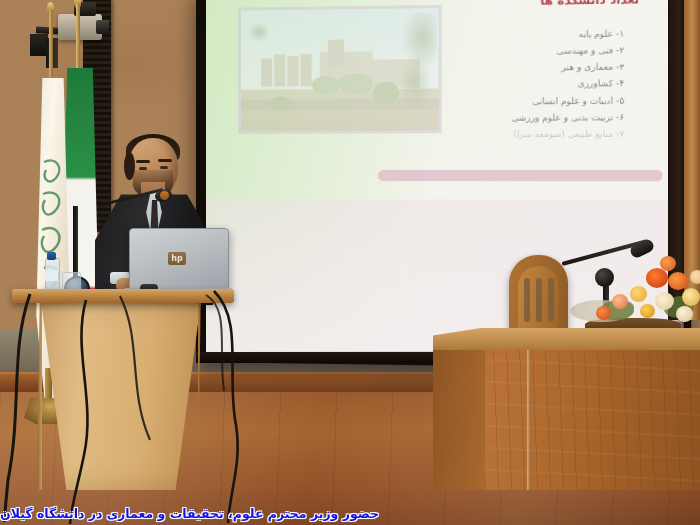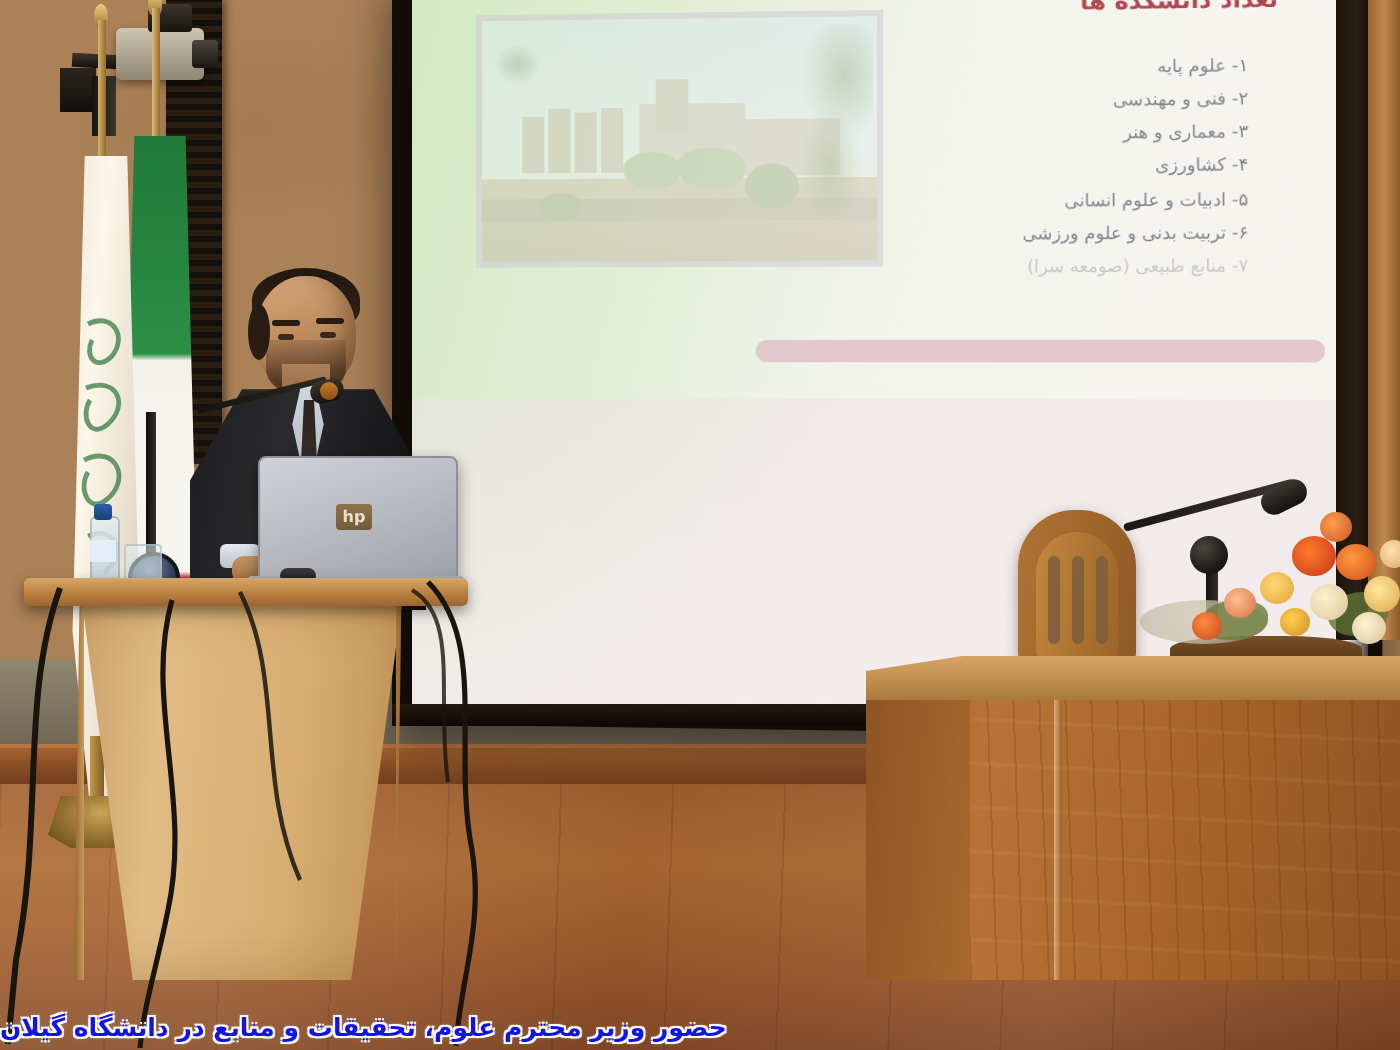--- a/index.html
+++ b/index.html
@@ -433,16 +433,16 @@
     <div class="fl" style="left:690px;top:270px;width:14px;height:14px;background:radial-gradient(circle at 40% 38%,#ffe0b0,#d8a86a);"></div>
   </div>
 
   <div class="desk-front"></div>
   <div class="desk-grain"></div>
   <div class="desk-side"></div>
   <div class="desk-seam"></div>
   <div class="desk-top"></div>
 
   <div class="caption">
-    <div class="cap-txt cap-right">حضور وزیر محترم علوم، تحقیقات و منابع در دانشگاه گیلان</div>
+    <div class="cap-txt cap-right">حضور وزیر محترم علوم، تحقیقات و معماری در دانشگاه گیلان</div>
   </div>
 
 </div>
 
 </body></html>

